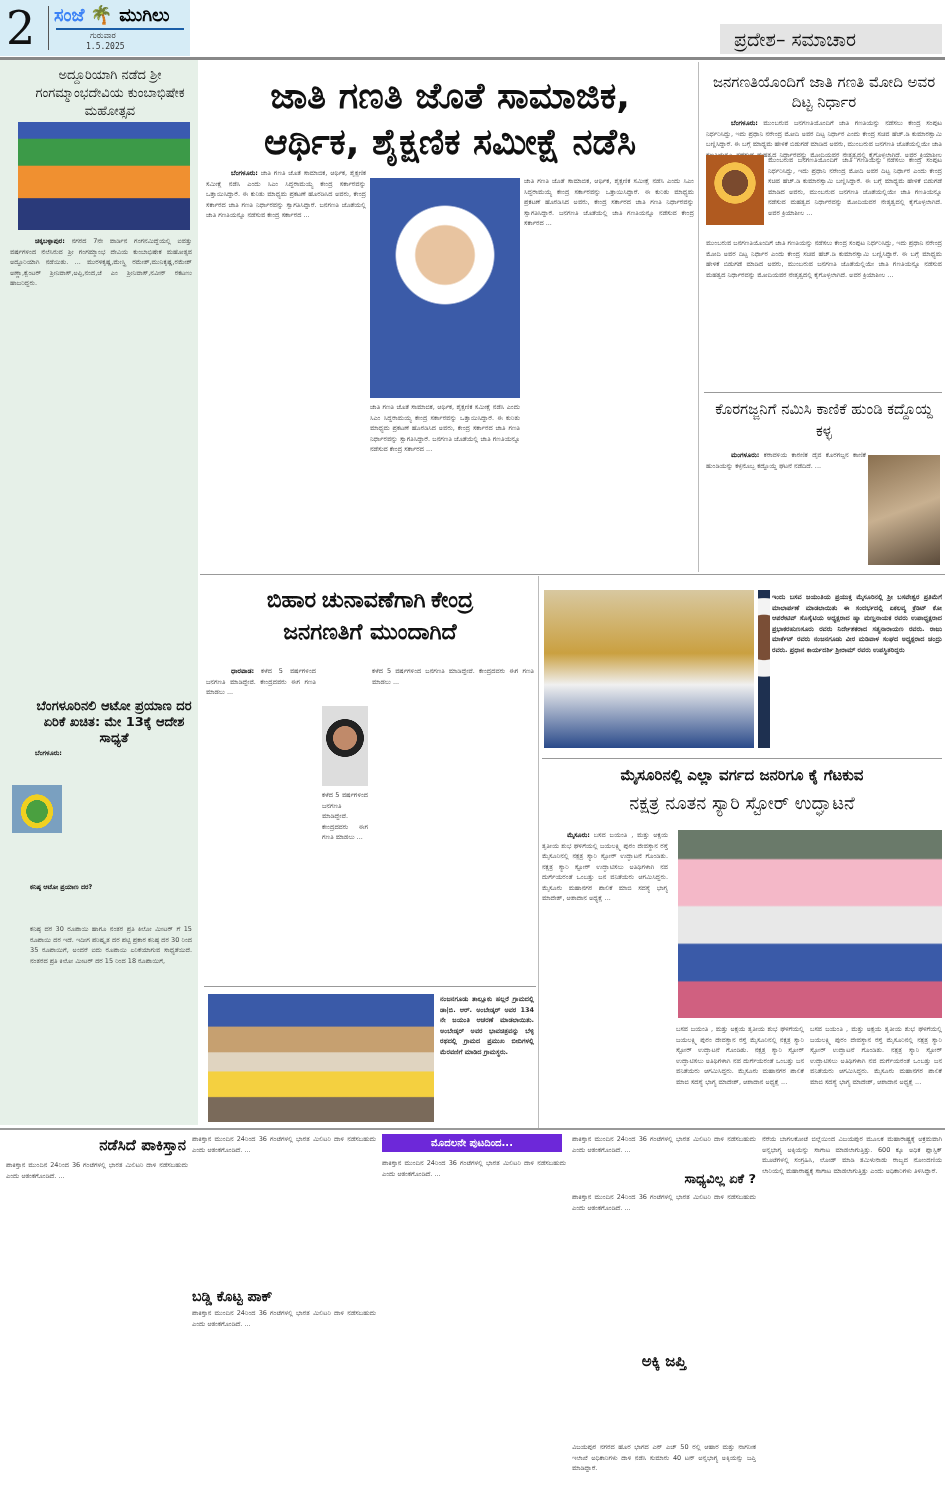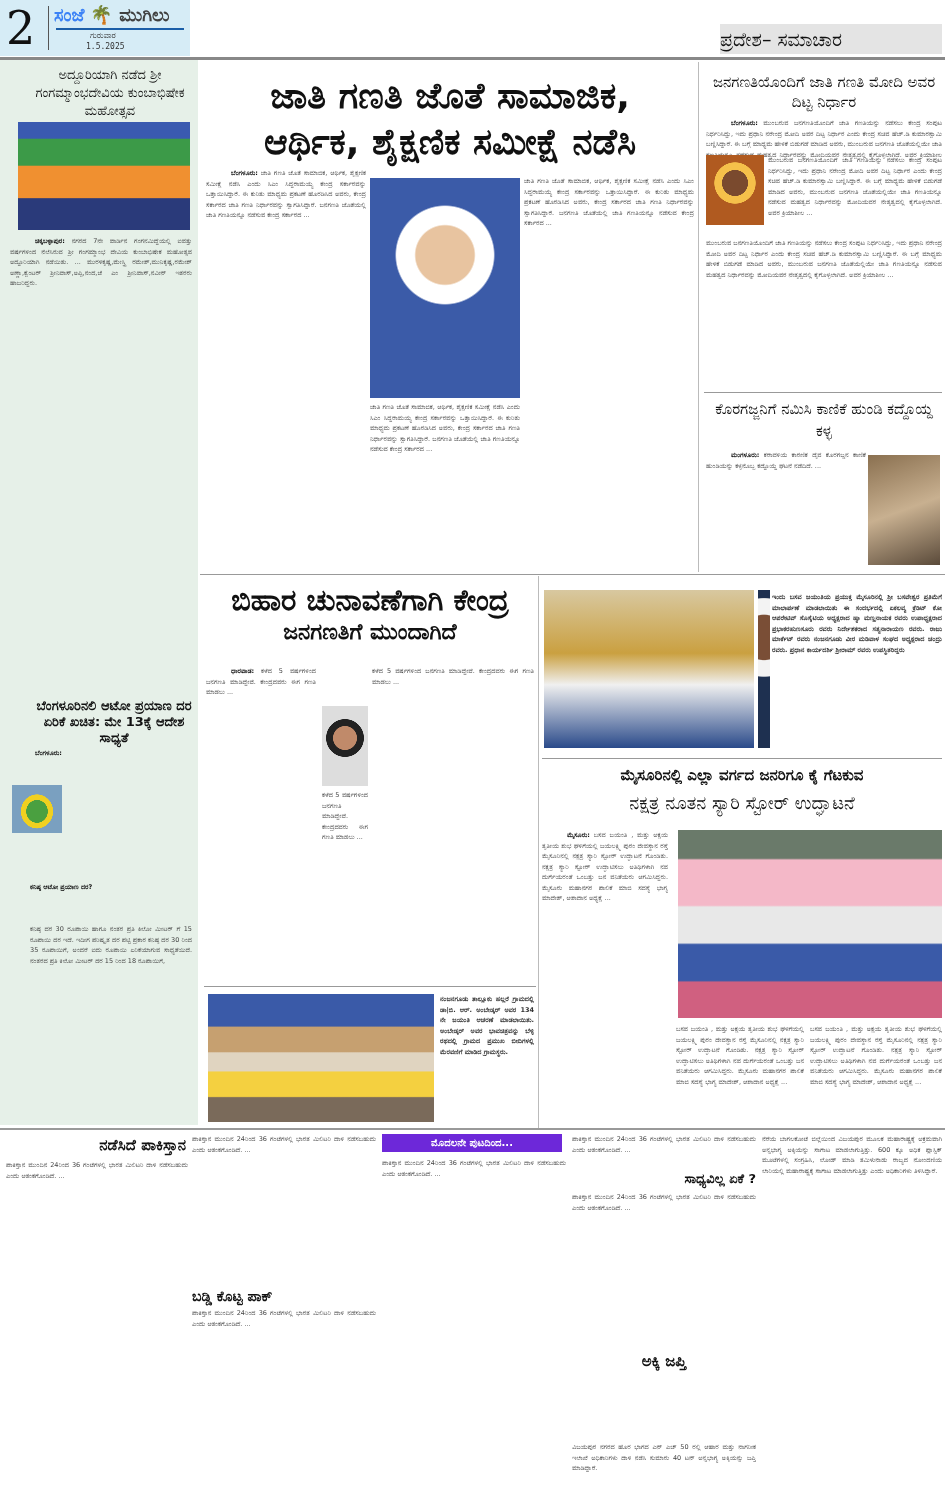--- a/index.html
+++ b/index.html
@@ -3,26 +3,26 @@
 <meta charset="utf-8">
 <style>
   * { box-sizing: border-box; margin: 0; padding: 0; }
   body { width: 945px; height: 1491px; background: #fff; font-family: "DejaVu Sans", sans-serif; color: #222; position: relative; overflow: hidden; }
   .abs { position: absolute; }
   .mast { left: 0; top: 0; width: 190px; height: 56px; background: #d6ecf6; }
   .pgno { left: 6px; top: 2px; font-family: "DejaVu Serif", serif; font-size: 46px; line-height: 52px; color: #111; }
   .mast-sep { left: 48px; top: 6px; width: 1px; height: 44px; background: #555; }
   .brand { left: 54px; top: 4px; font-size: 18px; font-weight: bold; }
   .brand .r { color: #3b82f6; }
-  .brand .b { color: #404040; }
+  .brand .b { color: #000000; }
   .brand-line { left: 56px; top: 28px; width: 128px; height: 2px; background: #1b5ea8; }
   .day { left: 90px; top: 31px; font-size: 8px; color: #333; }
   .date { left: 86px; top: 42px; font-size: 8px; color: #333; font-family: "DejaVu Sans Mono", monospace; text-align: right; }
   .topline { left: 0; top: 57px; width: 945px; height: 3px; background: #888; }
-  .section { left: 720px; top: 24px; width: 222px; height: 30px; background: #e4e4e4; font-size: 19px; line-height: 30px; color: #111; }
+  .section { left: 720px; top: 24px; width: 222px; height: 30px; background: #e4e4e4; font-size: 19px; padding-left: 14px; line-height: 30px; color: #111; }
 
   .col-bg { background: #e6f0e8; }
   .photo-cm { background: radial-gradient(circle at 50% 35%, #e8c4a0 0 18%, #fff 19% 30%, #3b5ba8 31% 100%); }
   .photo-hdk { background: radial-gradient(circle at 50% 40%, #7a4a2e 0 25%, #f5c04a 26% 40%, #b05a20 41% 100%); }
   .photo-kor { background: linear-gradient(160deg,#8a7050,#c8b090 50%,#5a4a3a); }
   .photo-temple { background: linear-gradient(180deg,#d8c8a0,#caa040 40%,#f0f0f0 60%,#2a4a8a); }
   .photo-man { background: radial-gradient(circle at 50% 30%, #7a4e36 0 20%, #f3f3f3 21% 35%, #1e3050 36% 100%); }
   .photo-amb { background: linear-gradient(180deg,#3a5aa8 0 25%,#c6a070 26% 45%,#e0d4c0 46% 60%,#f4d040 61% 80%,#7a6a5a 81%); }
   .photo-store { background: linear-gradient(180deg,#6a7a6a 0 15%,#f4b8c8 16% 40%,#e8e8e8 41% 60%,#3a5aa8 61% 80%,#d06080 81%); }
   .photo-bihar { background: radial-gradient(circle at 50% 40%, #c08a6a 0 22%, #222 23% 35%, #ddd 36% 100%); }
@@ -50,21 +50,21 @@
 <div class="abs day">ಗುರುವಾರ</div>
 <div class="abs date">1.5.2025</div>
 <div class="abs section">ಪ್ರದೇಶ– ಸಮಾಚಾರ</div>
 <div class="abs topline"></div>
 
 <div class="abs col-bg" style="left:0;top:60px;width:198px;height:1065px;"></div>
 <div class="abs hl" style="left:30px;top:66px;width:160px;font-size:13px;line-height:18px;font-weight:normal;">ಅದ್ದೂರಿಯಾಗಿ ನಡೆದ ಶ್ರೀ ಗಂಗಮ್ಮಾಂಭದೇವಿಯ ಕುಂಬಾಭಿಷೇಕ ಮಹೋತ್ಸವ</div>
 <div class="abs photo-temple" style="left:18px;top:122px;width:172px;height:108px;background:linear-gradient(180deg,#3a5ab0 0 15%,#3c9a48 16% 40%,#f09030 41% 70%,#2a3a7a 71%);"></div>
 <div class="abs text" style="left:10px;top:236px;width:182px;height:410px;">
   <b>ಚಿಕ್ಕಬಳ್ಳಾಪುರ:</b>
-  <span>ನಗರದ 7ನೇ ವಾರ್ಡಿನ ಗಂಗನಮಿದ್ದೆಯಲ್ಲಿ ಐವತ್ತು ವರ್ಷಗಳಿಂದ ನೆಲೆಸಿರುವ ಶ್ರೀ ಗಂಗಮ್ಮಾಂಭ ದೇವಿಯ ಕುಂಬಾಭಿಷೇಕ ಮಹೋತ್ಸವ ಅದ್ದೂರಿಯಾಗಿ ನಡೆಯಿತು. ... ಮುರಳಿಕೃಷ್ಣ,ಮೇಸ್ತ್ರಿ ರಮೇಶ್,ಮುನಿಕೃಷ್ಣ,ರಮೇಶ್ ಅಣ್ಣಾ,ಕ್ವೆಂಟರ್ ಶ್ರೀನಿವಾಸ್,ಅಪ್ಪಿ,ನಂದ,ಜೆ ಎಂ ಶ್ರೀನಿವಾಸ್,ನವೀನ್ ಇತರರು ಹಾಜರಿದ್ದರು.</span>
+  <span>ನಗರದ 7ನೇ ವಾರ್ಡಿನ ಗಂಗನಮಿದ್ದೆಯಲ್ಲಿ ಐವತ್ತು ವರ್ಷಗಳಿಂದ ನೆಲೆಸಿರುವ ಶ್ರೀ ಗಂಗಮ್ಮಾಂಭ ದೇವಿಯ ಕುಂಬಾಭಿಷೇಕ ಮಹೋತ್ಸವ ಅದ್ದೂರಿಯಾಗಿ ನಡೆಯಿತು. ... ಮುರಳಿಕೃಷ್ಣ,ಮೇಸ್ತ್ರಿ ರಮೇಶ್,ಮುನಿಕೃಷ್ಣ,ರಮೇಶ್ ಅಣ್ಣಾ,ಕ್ವೆಂಟರ್ ಶ್ರೀನಿವಾಸ್,ಅಪ್ಪಿ,ನಂದ,ಜೆ ಎಂ ಶ್ರೀನಿವಾಸ್,ನವೀನ್ ರಕಟಣು ಹಾಜರಿದ್ದರು.</span>
 </div>
 <div class="abs hl" style="left:34px;top:698px;width:160px;font-size:13px;line-height:16px;">ಬೆಂಗಳೂರಿನಲಿ ಆಟೋ ಪ್ರಯಾಣ ದರ ಏರಿಕೆ ಖಚಿತ: ಮೇ 13ಕ್ಕೆ ಆದೇಶ ಸಾಧ್ಯತೆ</div>
 <div class="abs text" style="left:10px;top:748px;width:182px;height:42px;">
   <b>ಬೆಂಗಳೂರು:</b>
 </div>
 <div class="abs photo-auto" style="left:12px;top:785px;width:50px;height:48px;"></div>
 <div class="abs text" style="left:30px;top:882px;width:160px;font-weight:bold;color:#111;">ಕನಿಷ್ಠ ಆಟೋ ಪ್ರಯಾಣ ದರ?</div>
 <div class="abs text" style="left:30px;top:924px;width:162px;height:200px;">ಕನಿಷ್ಠ ದರ 30 ರೂಪಾಯಿ ಹಾಗೂ ನಂತರ ಪ್ರತಿ ಕಿಲೋ ಮೀಟರ್ ಗೆ 15 ರೂಪಾಯಿ ದರ ಇದೆ. ಇದೀಗ ಪರಿಷ್ಕೃತ ದರ ಪಟ್ಟಿ ಪ್ರಕಾರ ಕನಿಷ್ಠ ದರ 30 ರಿಂದ 35 ರೂಪಾಯಿಗೆ, ಅಂದರೆ ಐದು ರೂಪಾಯಿ ಏರಿಕೆಯಾಗುವ ಸಾಧ್ಯತೆಯಿದೆ. ನಂತರದ ಪ್ರತಿ ಕಿಲೋ ಮೀಟರ್ ದರ 15 ರಿಂದ 18 ರೂಪಾಯಿಗೆ,</div>
 
 <div class="abs hl" style="left:205px;top:74px;width:490px;font-size:36px;line-height:44px;">ಜಾತಿ ಗಣತಿ ಜೊತೆ ಸಾಮಾಜಿಕ,</div>
@@ -90,21 +90,21 @@
 
 <div class="abs hl" style="left:706px;top:398px;width:236px;font-size:15px;line-height:22px;font-weight:normal;">ಕೊರಗಜ್ಜನಿಗೆ ನಮಿಸಿ ಕಾಣಿಕೆ ಹುಂಡಿ ಕದ್ದೊಯ್ದ ಕಳ್ಳ</div>
 <div class="abs text" style="left:706px;top:450px;width:160px;height:122px;">
   <b>ಮಂಗಳೂರು:</b>
   <span>ಕರಾವಳಿಯ ಕಾರಣಿಕ ದೈವ ಕೊರಗಜ್ಜನ ಕಾಣಿಕೆ ಹುಂಡಿಯನ್ನು ಕಳ್ಳನೊಬ್ಬ ಕದ್ದೊಯ್ದ ಘಟನೆ ನಡೆದಿದೆ. ...</span>
 </div>
 <div class="abs photo-kor" style="left:868px;top:455px;width:72px;height:110px;"></div>
 
 <div class="abs rule" style="left:200px;top:574px;width:745px;height:1px;"></div>
 
-<div class="abs hl" style="left:205px;top:584px;width:330px;font-size:29px;line-height:32px;">ಬಿಹಾರ ಚುನಾವಣೆಗಾಗಿ ಕೇಂದ್ರ</div>
+<div class="abs hl" style="left:205px;top:584px;width:330px;font-size:22px;line-height:32px;font-family:Liberation Serif, serif;">ಬಿಹಾರ ಚುನಾವಣೆಗಾಗಿ ಕೇಂದ್ರ</div>
 <div class="abs hl" style="left:205px;top:616px;width:330px;font-size:22px;line-height:32px;">ಜನಗಣತಿಗೆ ಮುಂದಾಗಿದೆ</div>
 <div class="abs text" style="left:206px;top:666px;width:110px;height:320px;">
   <b>ಧಾರವಾಡ:</b>
   <span>ಕಳೆದ 5 ವರ್ಷಗಳಿಂದ ಜನಗಣತಿ ಮಾಡಿದ್ದೇವೆ. ಕೇಂದ್ರದವರು ಈಗ ಗಣತಿ ಮಾಡಲು ...</span>
 </div>
 <div class="abs photo-bihar" style="left:322px;top:706px;width:46px;height:80px;"></div>
 <div class="abs text" style="left:322px;top:790px;width:46px;height:190px;">ಕಳೆದ 5 ವರ್ಷಗಳಿಂದ ಜನಗಣತಿ ಮಾಡಿದ್ದೇವೆ. ಕೇಂದ್ರದವರು ಈಗ ಗಣತಿ ಮಾಡಲು ...</div>
 <div class="abs text" style="left:372px;top:666px;width:162px;height:320px;">ಕಳೆದ 5 ವರ್ಷಗಳಿಂದ ಜನಗಣತಿ ಮಾಡಿದ್ದೇವೆ. ಕೇಂದ್ರದವರು ಈಗ ಗಣತಿ ಮಾಡಲು ...</div>
 <div class="abs vrule" style="left:538px;top:576px;height:552px;"></div>
 

